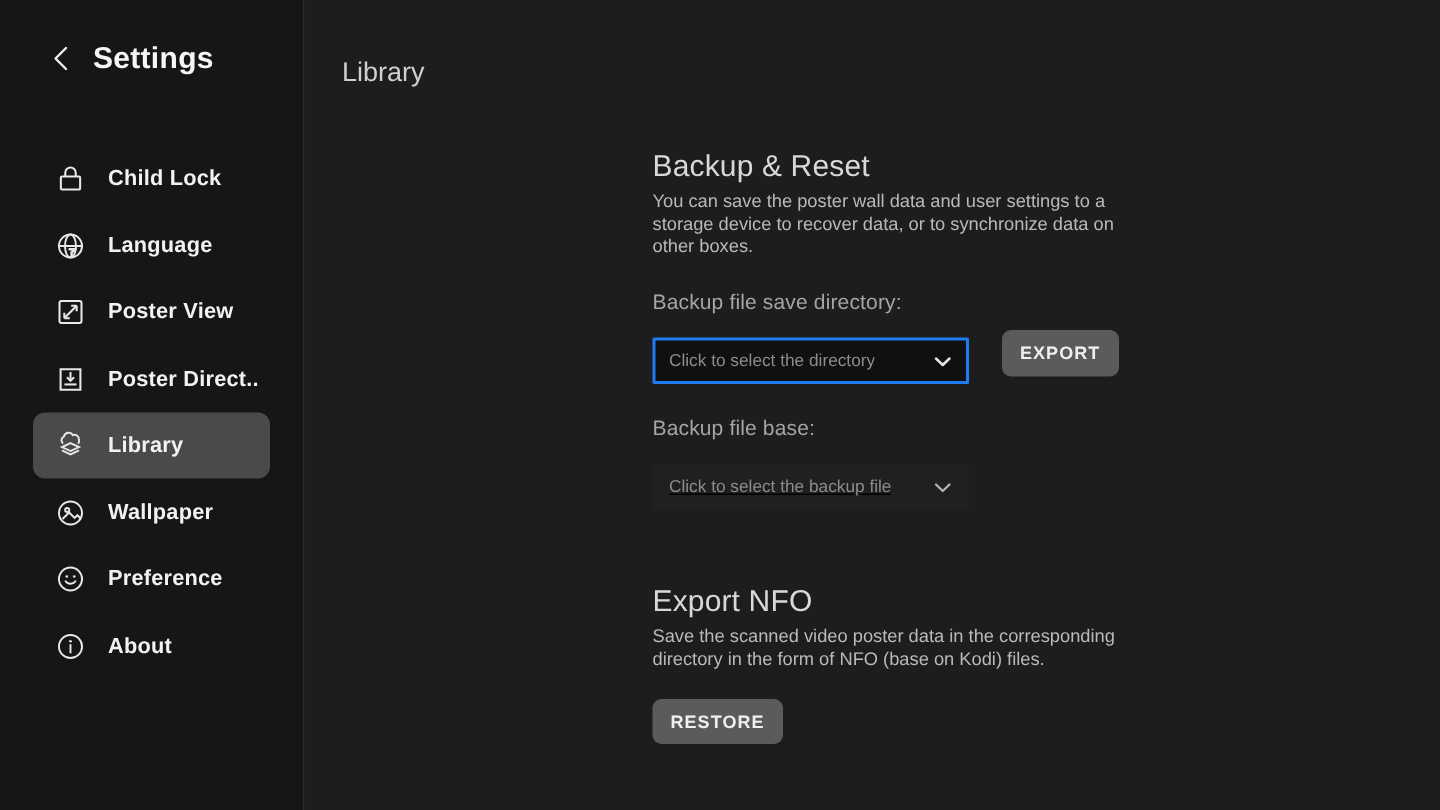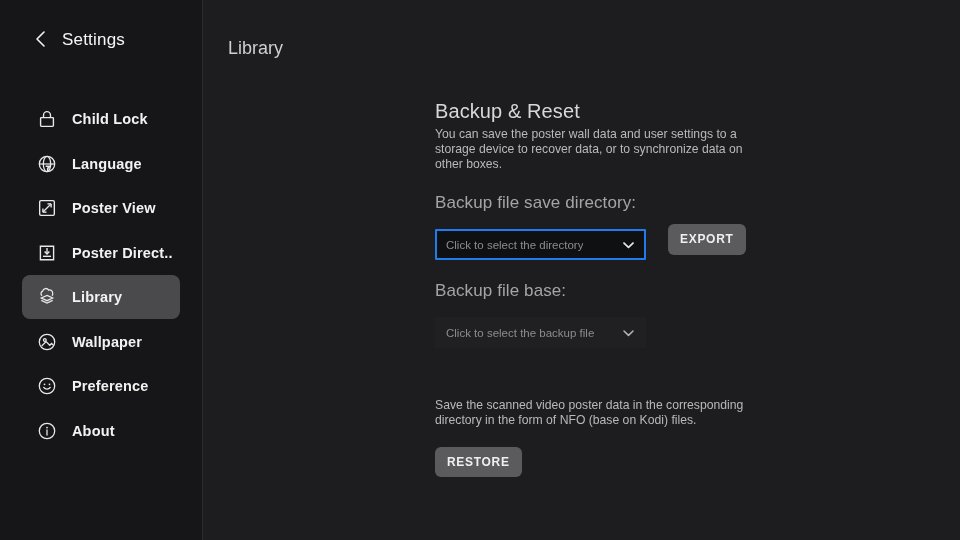--- a/index.html
+++ b/index.html
@@ -40,26 +40,26 @@
     padding-left: 33px;
   }
   .back-chevron {
     width: 16px;
     height: 22px;
     flex: 0 0 16px;
     color: #f2f2f2;
     display: block;
   }
   #settings-title {
-    font-size: 17px;
+    font-size: 20px;
     color: #f5f5f5;
     margin-left: 13px;
     letter-spacing: 0.2px;
     line-height: 1;
-    font-weight: 400;
+    font-weight: 700;
   }
 
   #nav-list {
     margin-top: 38px;
     padding: 0;
   }
   .nav-item {
     position: relative;
     display: flex;
     align-items: center;
@@ -127,21 +127,21 @@
     line-height: 15px;
     color: #b9b9b9;
     margin: 0;
     width: 312px;
   }
 
   .field-group {
     margin-top: 21px;
   }
   .field-label {
-    font-size: 17px;
+    font-size: 14px;
     color: #a5a5a5;
     margin-bottom: 5px;
     letter-spacing: 0.1px;
   }
   .field-row {
     display: flex;
     align-items: center;
   }
   .select-box {
     position: relative;
@@ -155,20 +155,21 @@
     border-radius: 1px;
     margin-top: 11px;
   }
   .select-box.focused {
     border-color: #1f7bf0;
     background: #0f1012;
   }
   .select-box.plain {
     background: #202022;
     border: 2px solid transparent;
+    text-decoration: underline;
   }
   .select-placeholder {
     font-size: 11.5px;
     color: #8c8c8c;
     padding-left: 9px;
     white-space: nowrap;
     overflow: hidden;
   }
   .select-caret {
     position: absolute;
@@ -339,19 +340,20 @@
               <span class="select-placeholder">Click to select the backup file</span>
               <svg class="select-caret" viewBox="0 0 14 10" fill="none" stroke="currentColor" stroke-width="1.7" stroke-linecap="round" stroke-linejoin="round">
                 <polyline points="2,2.8 7,7.6 12,2.8"></polyline>
               </svg>
             </div>
           </div>
         </div>
       </div>
 
       <div id="export-section">
+        <h2 class="section-title">Export NFO</h2>
         <p class="section-desc">Save the scanned video poster data in the corresponding directory in the form of NFO (base on Kodi) files.</p>
         <button class="action-btn" id="export-btn">RESTORE</button>
       </div>
 
     </div>
   </div>
 </div>
 
 </body></html>

